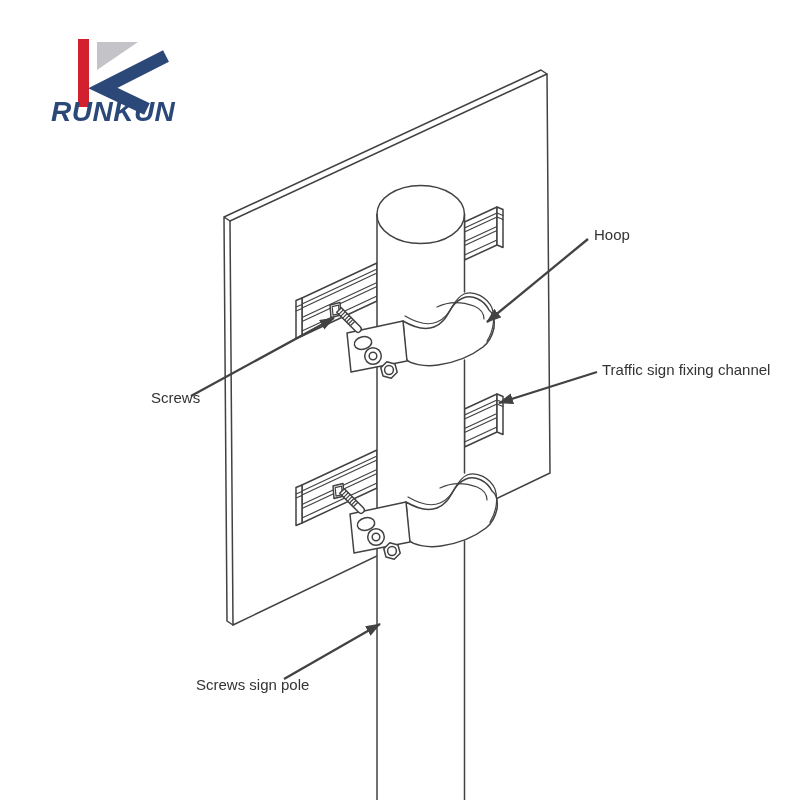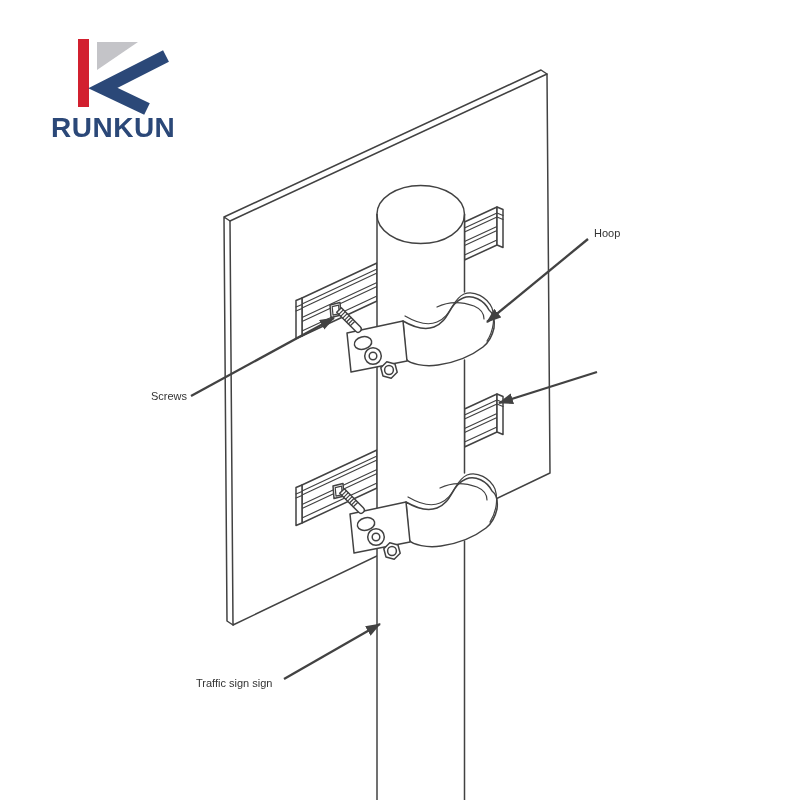--- a/index.html
+++ b/index.html
@@ -7,26 +7,26 @@
     position:relative;width:800px;height:800px;background:#fff;overflow:hidden;
     font-family:"Liberation Sans", sans-serif;
   }
   .stage svg{position:absolute;left:0;top:0;}
   .wf{fill:#fff;stroke:var(--line);stroke-width:1.5;stroke-linejoin:round;}
   .ln{fill:none;stroke:var(--line);stroke-width:1.5;stroke-linecap:round;stroke-linejoin:round;}
   .thin{stroke-width:1.2;}
   .leader{stroke:var(--line);stroke-width:2.3;fill:none;}
   .arrowhead{fill:var(--line);}
   .lbl{
-    position:absolute;color:var(--label-text);font-size:11px;line-height:1.1;
+    position:absolute;color:var(--label-text);font-size:15px;line-height:1.1;
     white-space:nowrap;
   }
   .brand{
-    position:absolute;left:51px;top:112px;
-    font-weight:bold;font-size:28px;letter-spacing:.5px;
+    position:absolute;left:51px;top:96px;
+    font-style:italic;font-weight:bold;font-size:28px;letter-spacing:.5px;
     color:var(--logo-navy);white-space:nowrap;
   }
 </style>
 </head>
 <body>
 
 <div class="stage">
 
   <svg width="800" height="800" viewBox="0 0 800 800">
     <defs>
@@ -101,17 +101,18 @@
     </g>
 
     <g>
       <rect x="78" y="39" width="11" height="68" style="fill:var(--logo-red)"></rect>
       <polygon points="97,42 138,42 97,70" style="fill:var(--logo-gray)"></polygon>
       <polyline points="166,56 103,88 147,109" style="fill:none;stroke:var(--logo-navy);stroke-width:13;stroke-linejoin:miter"></polyline>
     </g>
   </svg>
 
   <div class="lbl" style="left:594px;top:227px">Hoop</div>
+  <div class="lbl" style="left:602px;top:362px">Traffic sign fixing channel</div>
   <div class="lbl" style="left:151px;top:390px">Screws</div>
-  <div class="lbl" style="left:196px;top:677px">Traffic sign sign</div>
+  <div class="lbl" style="left:196px;top:677px">Screws sign pole</div>
 
   <div class="brand">RUNKUN</div>
 </div>
 
 </body></html>

